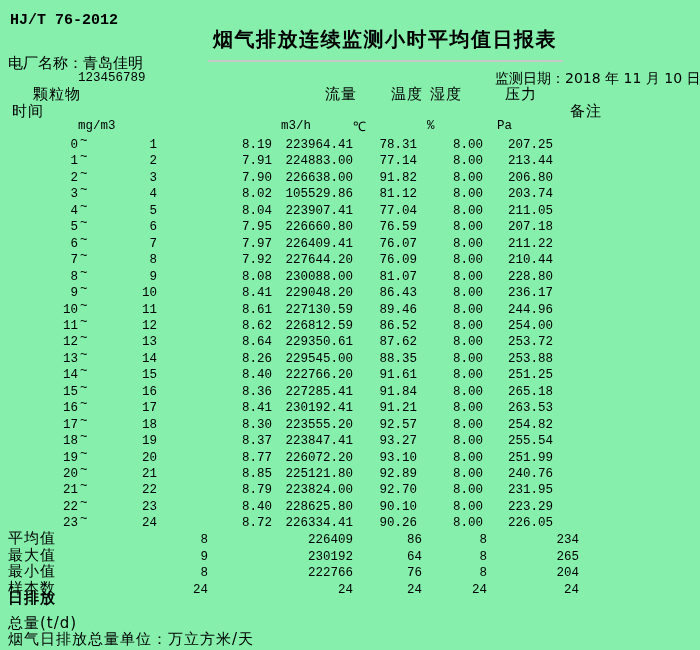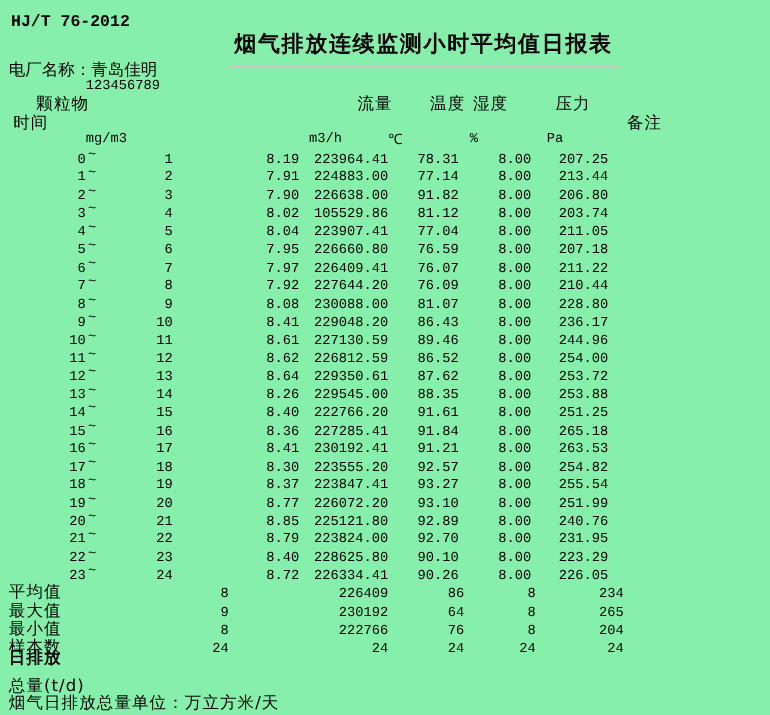--- a/index.html
+++ b/index.html
@@ -43,37 +43,38 @@
   .r-conc  { right:428px; }
   .r-flow  { right:347px; }
   .r-temp  { right:283px; }
   .r-hum   { right:217px; }
   .r-press { right:147px; }
   .s-label { left:8px; font-family:"DejaVu Sans", sans-serif; font-size:15px; letter-spacing:1px; top:-2px; }
   .s-conc  { right:492px; }
   .s-flow  { right:347px; }
   .s-temp  { right:278px;text-align:right; }
   .s-hum   { right:213px; }
-  .s-press { right:133px;margin-left:45px; }
+  .s-press { right:121px;margin-left:45px; }
   .foot-1 { left:8px; top:589px;font-weight:bold; }
   .foot-2 { left:8px; top:614px; }
   .foot-3 { left:8px; top:630px; }
 </style>
 </head>
 <body>
 
 <div class="page">
 
   <div class="abs std-code">HJ/T 76-2012</div>
   <div class="abs title">烟气排放连续监测小时平均值日报表</div>
   <div class="abs title-rule"></div>
 
   <div class="abs plant-line">电厂名称：青岛佳明</div>
   <div class="abs tick-mark num">`</div>
   <div class="abs plant-code num">123456789</div>
+  <div class="abs date-line">监测日期：2018 年 11 月 10 日</div>
 
   <div class="abs cn hdr-particulate">颗粒物</div>
   <div class="abs cn hdr-flow">流量</div>
   <div class="abs cn hdr-temp">温度</div>
   <div class="abs cn hdr-hum">湿度</div>
   <div class="abs cn hdr-press">压力</div>
   <div class="abs cn hdr-time">时间</div>
   <div class="abs cn hdr-remark">备注</div>
 
   <div class="abs num unit-conc">mg/m3</div>

